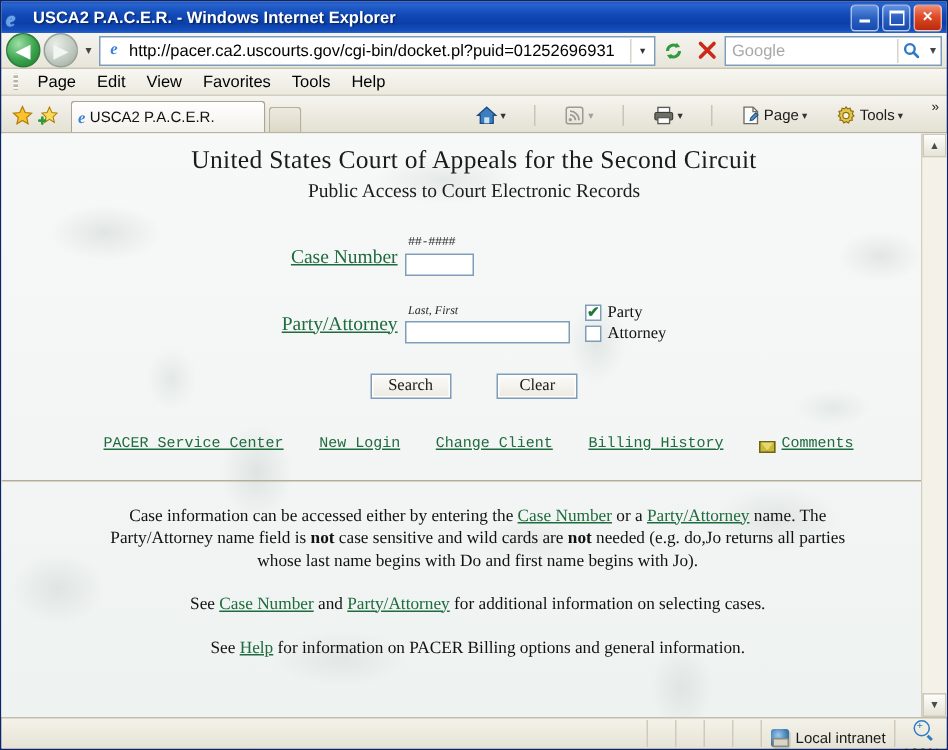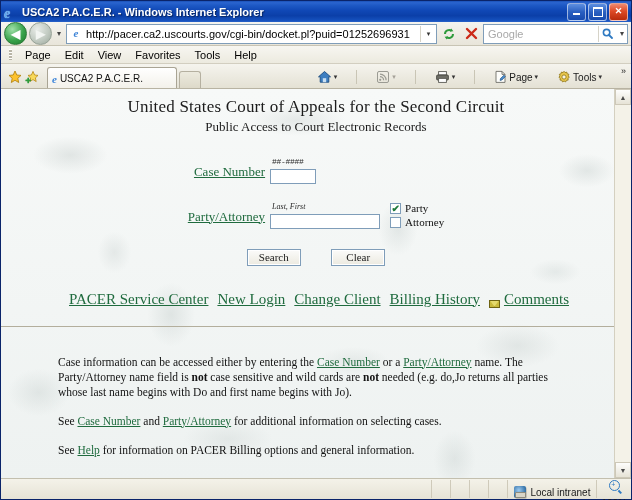--- a/index.html
+++ b/index.html
@@ -336,22 +336,22 @@
     box-shadow: inset 0 0 0 1px #fff;
   }
 
   #links-row {
     display: flex;
     margin-top: 25px;
     padding: 0 62px 0 68px;
     align-items: center;
   }
   #links-row .nlink {
-    font-family: Liberation Serif, serif;
-    font-size: 15px;
+    font-family: Liberation Mono, monospace;
+    font-size: 10px;
     color: #1f6b3e;
     text-decoration: underline;
     white-space: nowrap;
   }
   .lspace { flex: 1 1 auto; }
   .env-icon {
     display:inline-block;
     width: 11px; height: 8px;
     background: #c9b93a;
     border: 1px solid #6e6312;
@@ -374,22 +374,22 @@
     margin: 18px 0 0 0;
     height: 0;
   }
 
   #body-copy { padding: 16px 52px 0 57px; }
   #body-copy p {
     font-family: "Liberation Serif", serif;
     font-size: 11.5px;
     color: #121212;
     line-height: 15px;
-    margin: 12px 0 14px 0;
-    text-align: left;
+    margin: 0 0 14px 0;
+    text-align: center;
   }
   #body-copy a {
     color: #1f6b3e;
     text-decoration: underline;
   }
   #body-copy b { font-weight: bold; }
 
   
   #vscroll {
     position:absolute; top:0; right:0; width:16px; bottom:0;

